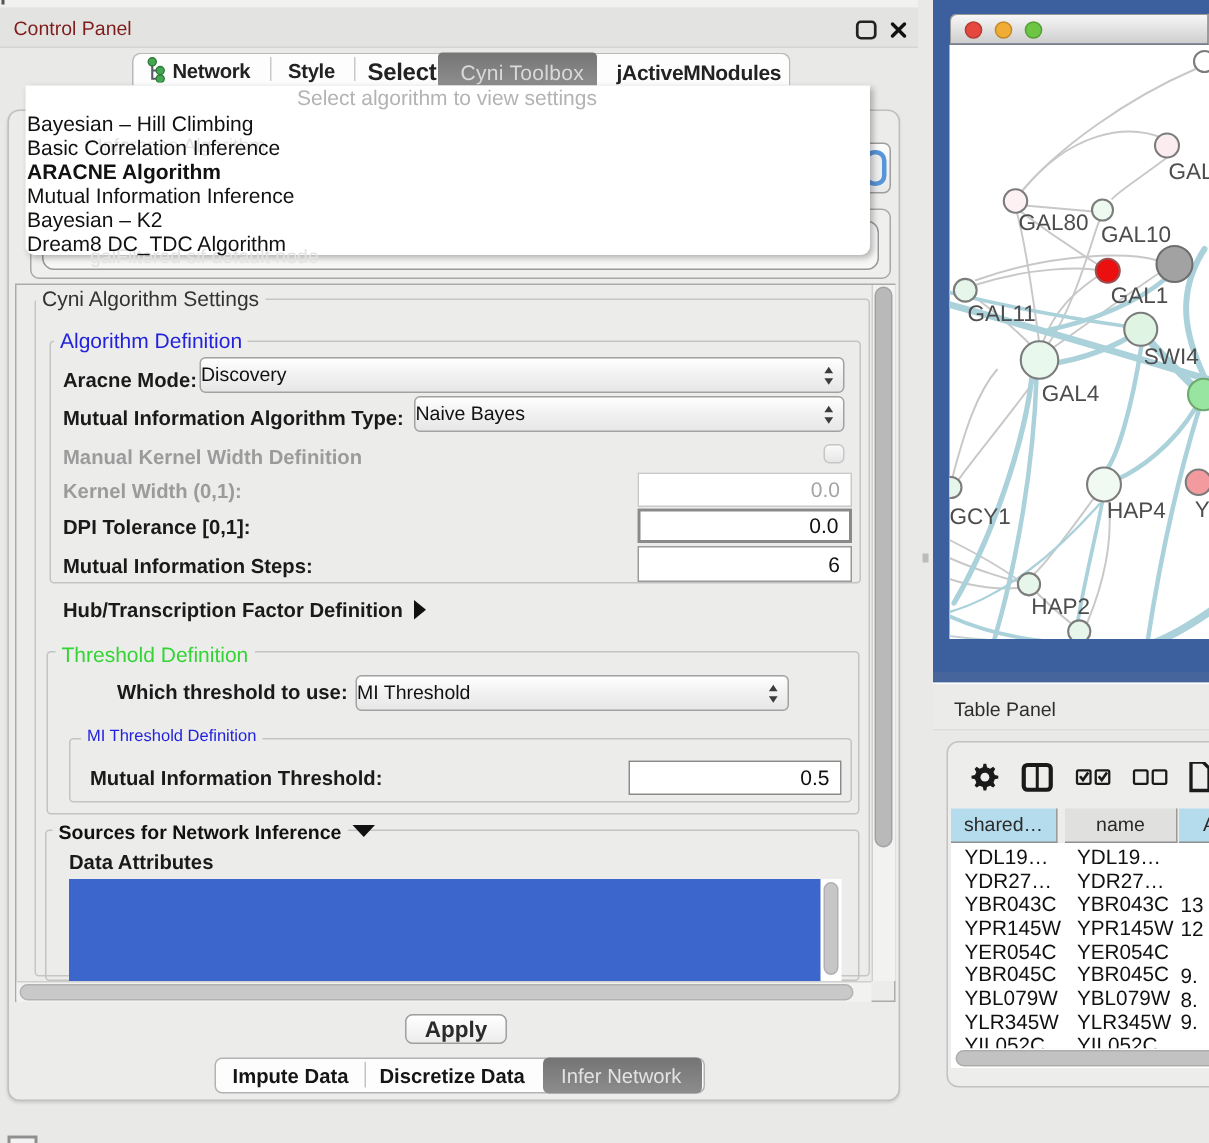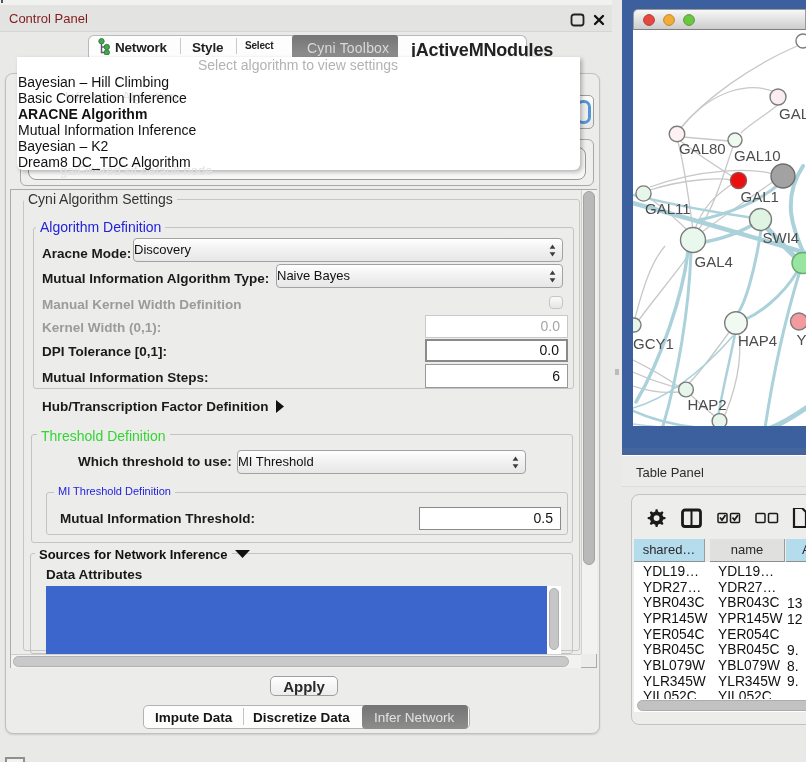--- a/index.html
+++ b/index.html
@@ -121,24 +121,24 @@
   <path d="M4.5 5 V15.5 H8" stroke="#5a5a66" stroke-width="1.4" fill="none"></path>
   <path d="M4.5 10 H8" stroke="#5a5a66" stroke-width="1.4" fill="none"></path>
   <circle cx="4.5" cy="4.2" r="2.7" fill="#44a552" stroke="#2c7a38" stroke-width="0.9"></circle>
   <circle cx="9.8" cy="10" r="2.7" fill="#44a552" stroke="#2c7a38" stroke-width="0.9"></circle>
   <circle cx="9.8" cy="15.5" r="2.7" fill="#44a552" stroke="#2c7a38" stroke-width="0.9"></circle>
 </svg>
 <div class="abs" style="left:115px;top:40px;font-size:13.5px;font-weight:bold;color:#222;letter-spacing:-0.2px;">Network</div>
 <div class="abs" style="left:180px;top:38px;width:1px;height:16px;background:#c9c9c9;"></div>
 <div class="abs" style="left:192px;top:40px;font-size:13.5px;font-weight:bold;color:#222;letter-spacing:-0.2px;">Style</div>
 <div class="abs" style="left:236px;top:38px;width:1px;height:16px;background:#c9c9c9;"></div>
-<div class="abs" style="left:245px;top:40px;font-size:10px;font-weight:bold;color:#222;letter-spacing:-0.2px;">Select</div>
+<div class="abs" style="left:245px;top:40px;font-size:16px;font-weight:bold;color:#222;letter-spacing:-0.2px;">Select</div>
 <div class="abs" style="left:292px;top:35px;width:106px;height:22px;background:linear-gradient(#757575,#8e8e8e);border-radius:3px 3px 0 0;"></div>
 <div class="abs" style="left:307px;top:40px;font-size:14px;color:#d9d9d9;letter-spacing:0.2px;">Cyni Toolbox</div>
-<div class="abs" style="left:411px;top:40px;font-size:18px;font-weight:bold;color:#222;letter-spacing:-0.2px;text-align:right;">jActiveMNodules</div>
+<div class="abs" style="left:411px;top:40px;font-size:14px;font-weight:bold;color:#222;letter-spacing:-0.2px;text-align:right;">jActiveMNodules</div>
 
 <div class="abs" style="left:17px;top:57px;width:563px;height:113px;background:#fff;border-radius:0 0 6px 6px;box-shadow:2px 2px 4px rgba(0,0,0,0.28);"></div>
 <div class="abs" style="left:198px;top:57px;font-size:14px;color:#b3b3b3;">Select algorithm to view settings</div>
 <div class="abs" style="left:65px;top:89px;font-size:13px;color:#e3e3e3;">Inference Algorithm</div>
 <div class="abs" style="left:60px;top:163px;font-size:13px;color:#e2e2e2;">galFiltered sif default node</div>
 <div class="abs" style="left:18px;top:74px;font-size:14px;color:#111;line-height:16px;">Bayesian – Hill Climbing<br>Basic Correlation Inference<br><span class="b">ARACNE Algorithm</span><br>Mutual Information Inference<br>Bayesian – K2<br>Dream8 DC_TDC Algorithm</div>
 
 <div class="abs" style="left:5px;top:757px;width:20px;height:10px;background:#f2f2f2;border:2px solid #8f8f8f;"></div>
 
 <div class="abs" style="left:615px;top:369px;width:4px;height:6px;background:#bcbcbc;"></div>

